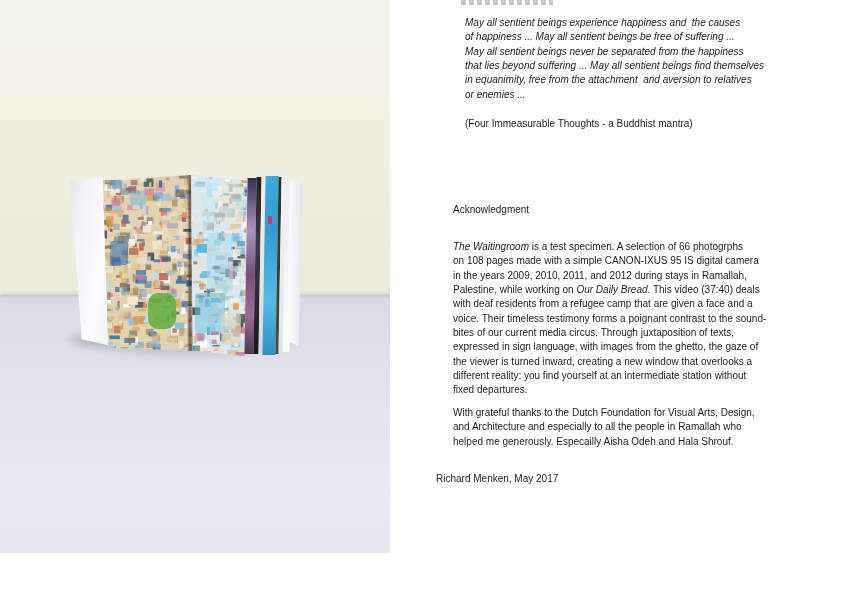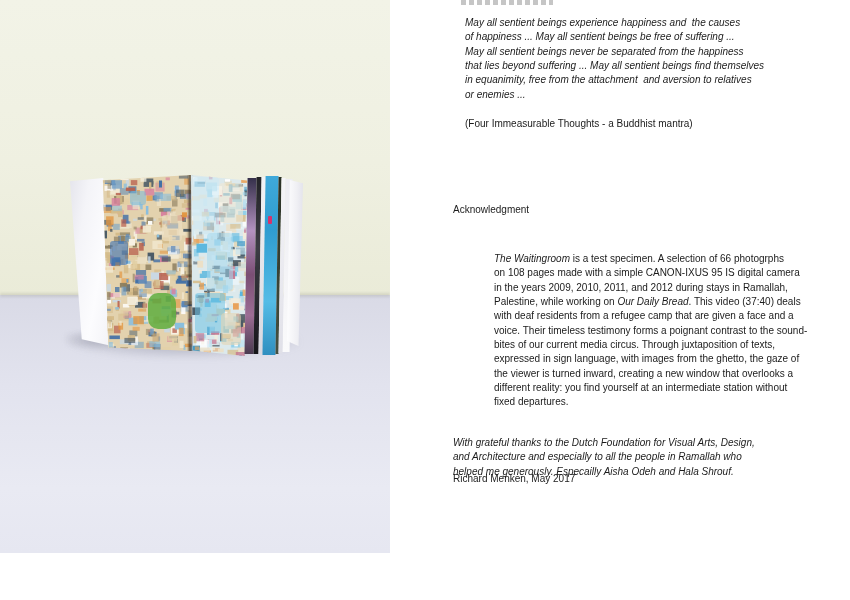--- a/index.html
+++ b/index.html
@@ -43,23 +43,23 @@
   .back-cover{left:222px;top:8px;width:16px;height:166px;z-index:7;
     clip-path:polygon(18% 0,100% 2%,72% 100%,0 97%);
     background:linear-gradient(90deg,#fdfdfe 0%,#f0f0f4 60%,#e4e4ec 100%);}
   
   .clipped{position:absolute;left:461px;top:0;width:92px;height:5px;
     background:repeating-linear-gradient(90deg,rgba(150,150,150,.55) 0 5px,transparent 5px 8px);}
   .txt{position:absolute;font-size:10px;line-height:14.35px;white-space:pre;}
   .quote{left:465px;top:16px;font-style:italic;}
   .mantra{left:465px;top:117px;}
   .heading{left:453px;top:203px;}
-  .body-text{left:453px;top:252px;margin-left:41px;}
-  .thanks{left:453px;top:436px;font-style:italic;}
-  .signature{left:453px;top:472px;}
+  .body-text{left:453px;top:240px;}
+  .thanks{left:453px;top:406px;}
+  .signature{left:436px;top:472px;}
   .tline{white-space:pre;}
 </style>
 </head>
 <body>
 
 <div class="photo">
   <div class="wall"></div>
   <div class="surface"></div>
   <div class="junction"></div>
   <div class="book">

